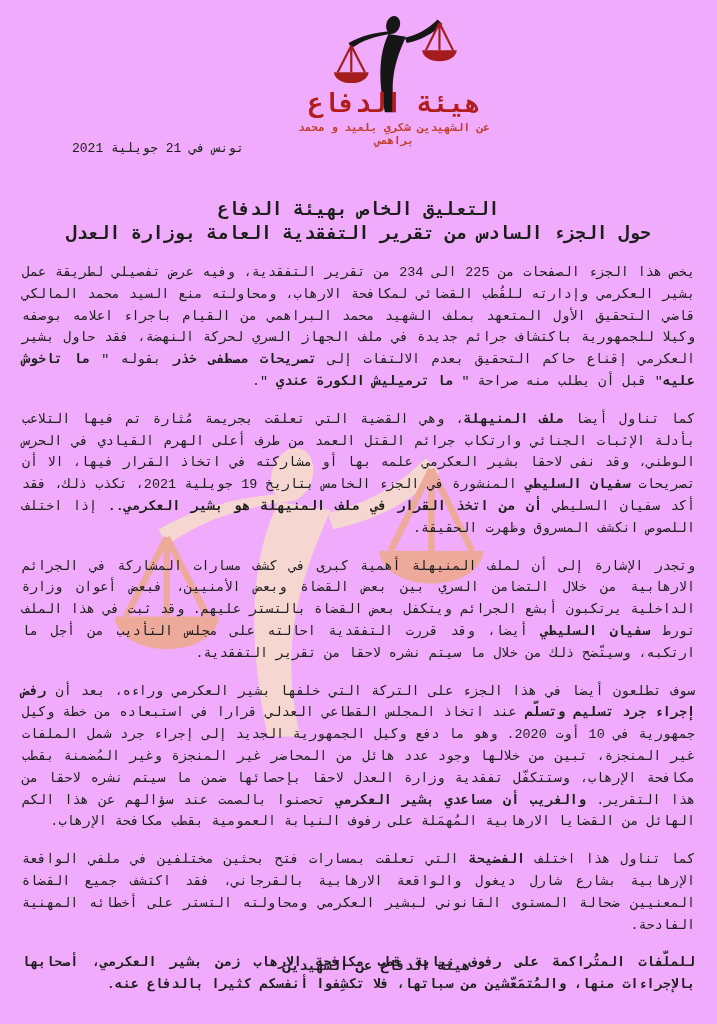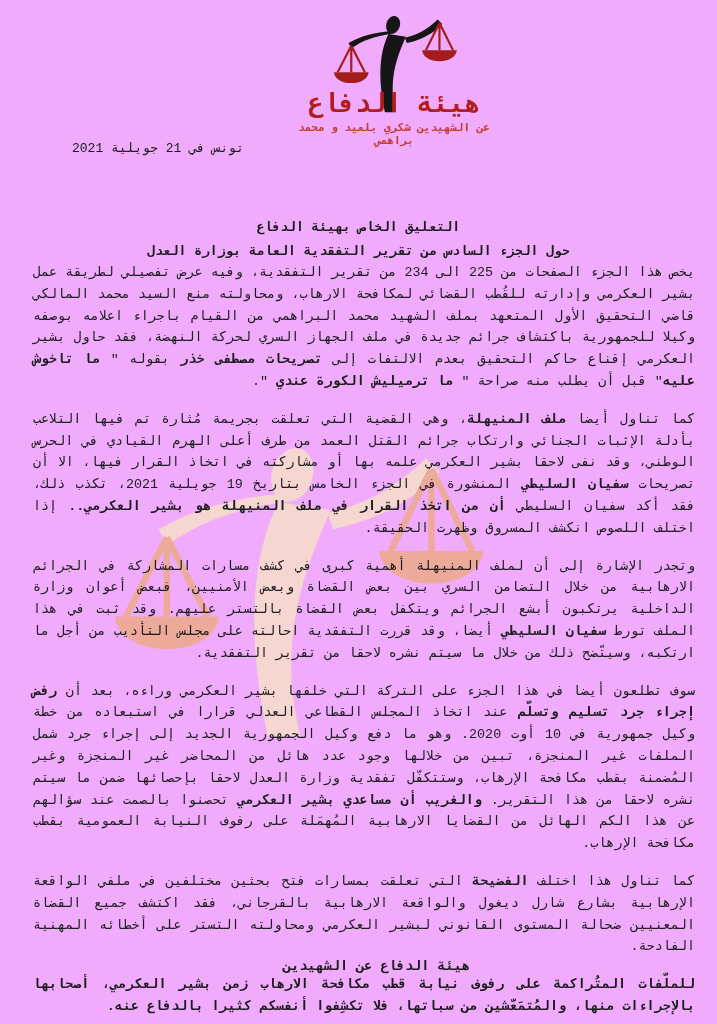--- a/index.html
+++ b/index.html
@@ -17,24 +17,24 @@
   .watermark{left:55px;top:442px;width:480px;height:300px;z-index:0;}
   .watermark svg{width:100%;height:100%;--body:#f6d6d0;--bowl:#eda99a;}
   
   .logo{left:294px;top:14px;width:200px;text-align:center;}
   .logo .figure{width:148px;height:100px;display:block;margin:0 auto;--body:#161616;--bowl:#a31d1d;}
   .logo-title{font-size:26px;font-weight:bold;color:#b11d1d;direction:rtl;margin-top:-24px;line-height:30px;}
   .logo-subtitle{font-size:11px;font-weight:bold;color:#c23b2b;direction:rtl;margin-top:1px;}
   
   .dateline{left:25px;top:140px;font-size:13px;direction:rtl;margin-left:47px;}
   
-  .doc-title{top:216px;left:0;right:0;text-align:center;font-weight:bold;font-size:13px;line-height:24px;direction:rtl;}
+  .doc-title{top:198px;left:0;right:0;text-align:center;font-weight:bold;font-size:18px;line-height:24px;direction:rtl;}
   
   .body{top:262px;left:22px;width:673px;direction:rtl;text-align:justify;font-size:13.4px;line-height:21.8px;}
-  .body p{margin:0 0 16px 11px;}
+  .body p{margin:0 0 16px 0;}
   .bold{font-weight:bold;}
   
   .signature{top:956px;left:0;right:0;text-align:center;font-weight:bold;font-size:13.5px;line-height:22px;direction:rtl;margin-left:36px;}
 </style>
 </head>
 <body>
 
 <svg width="0" height="0" style="position:absolute" aria-hidden="true">
   <symbol id="justice-figure" viewBox="0 0 160 110">
     <ellipse cx="79" cy="12" rx="7.5" ry="10" fill="var(--body)" transform="rotate(18 79 12)"></ellipse>

